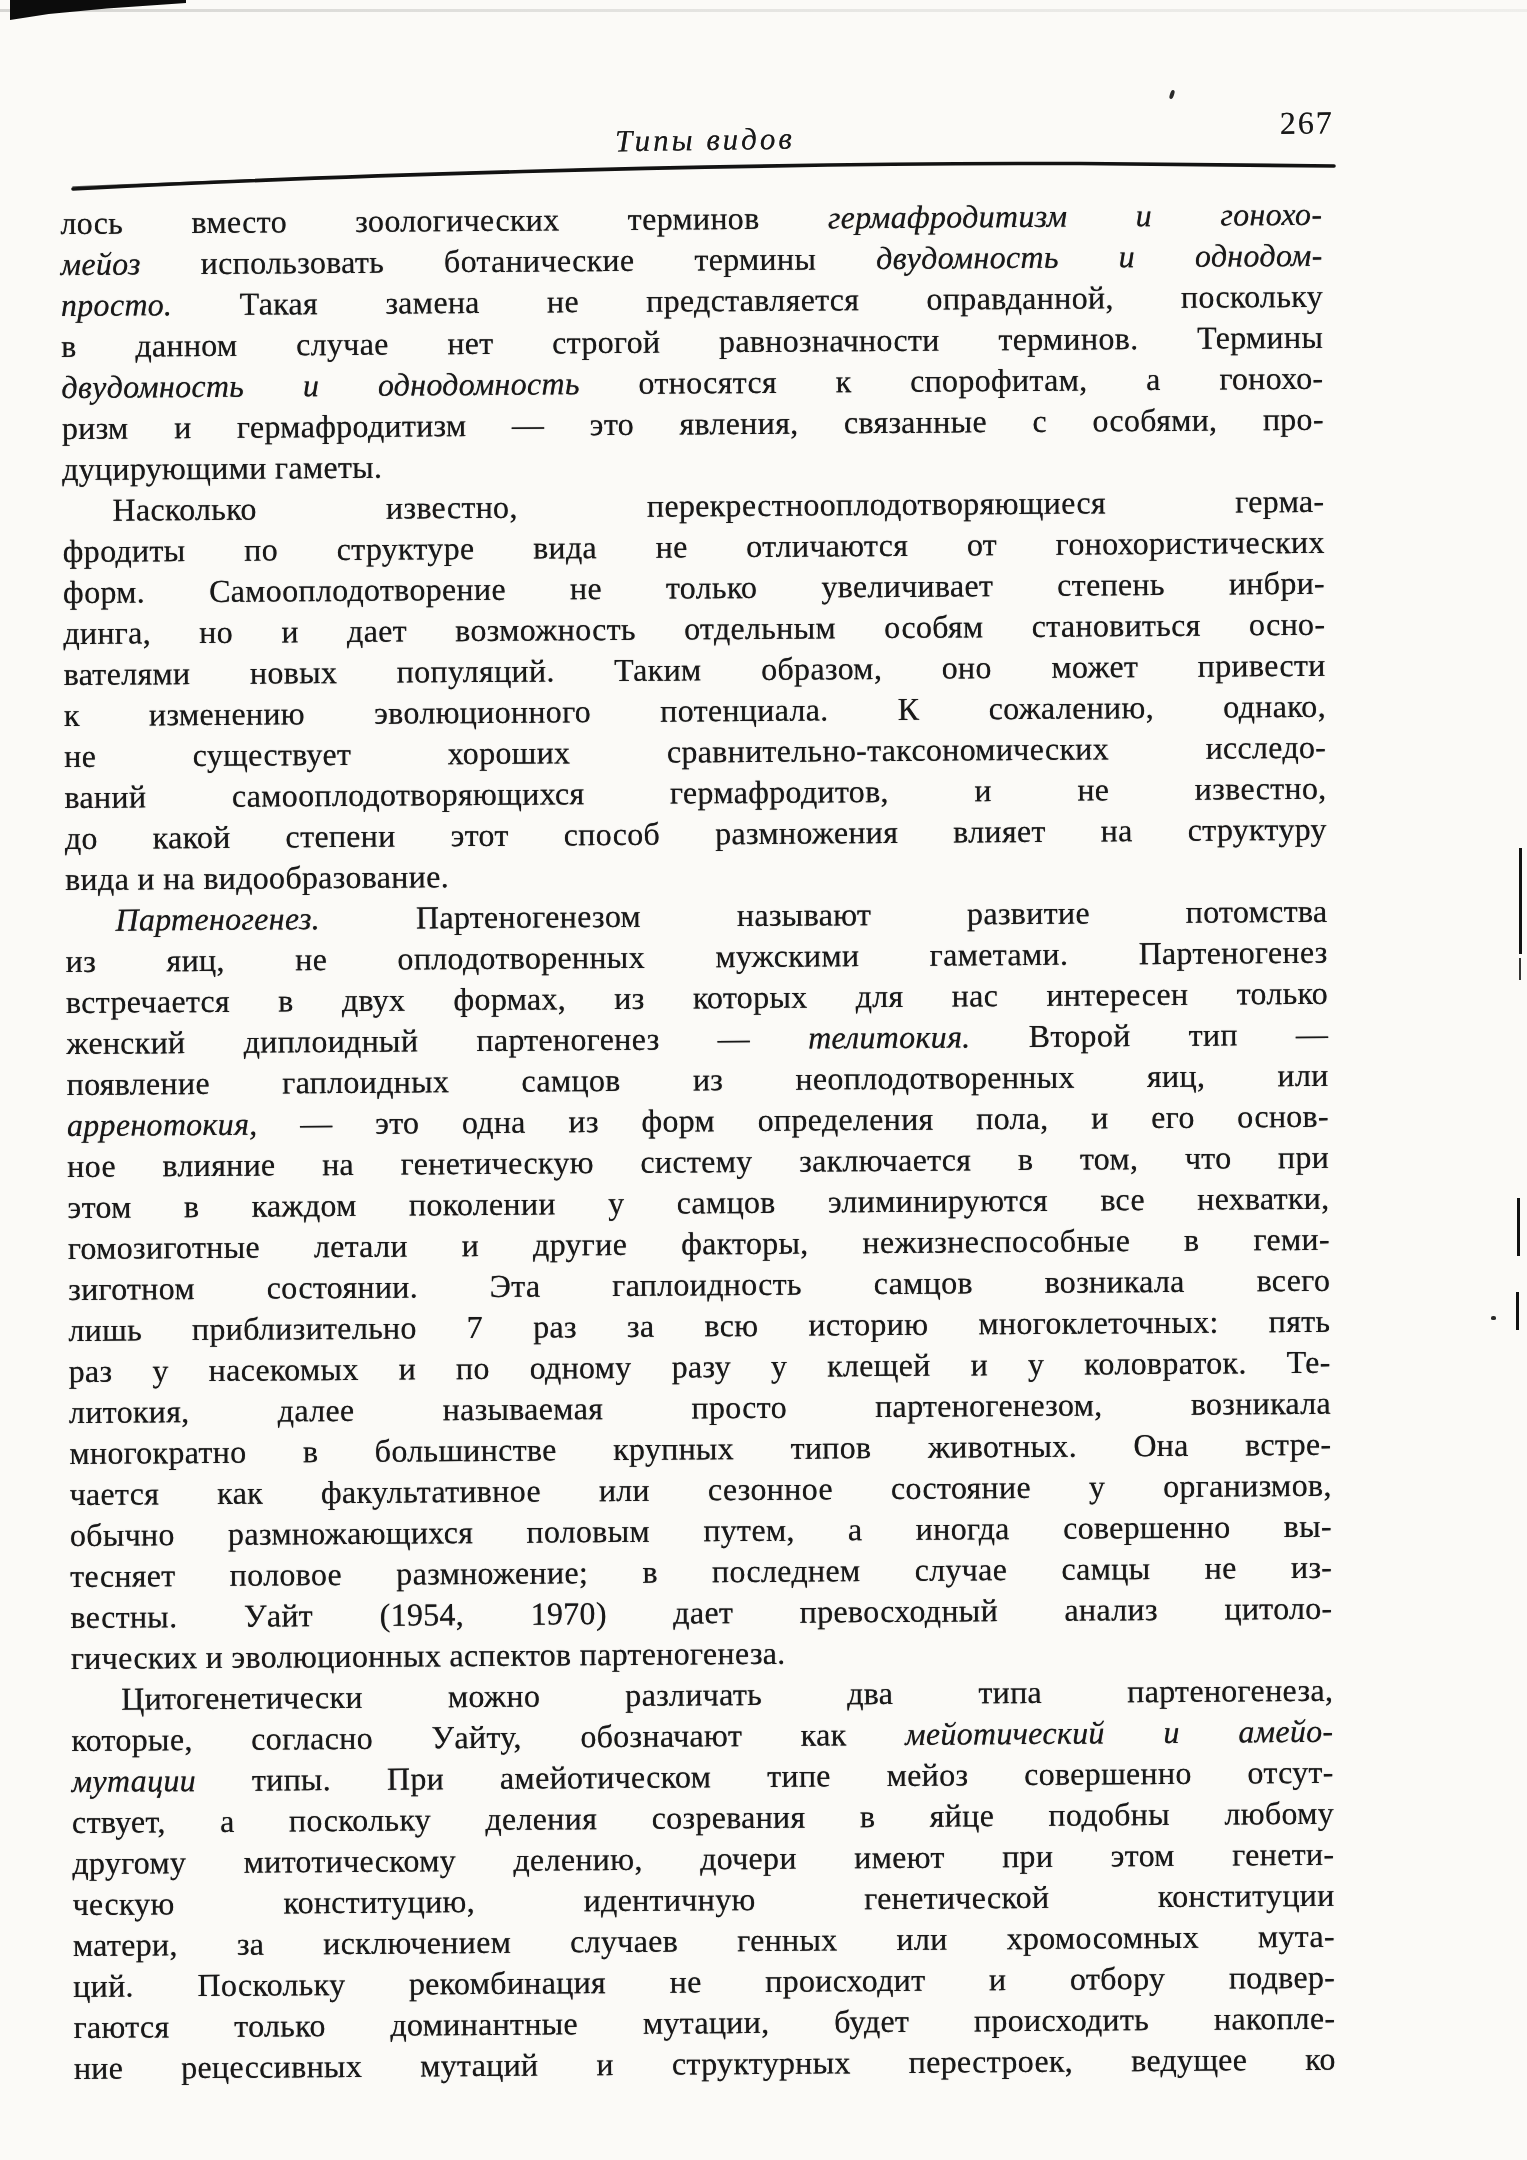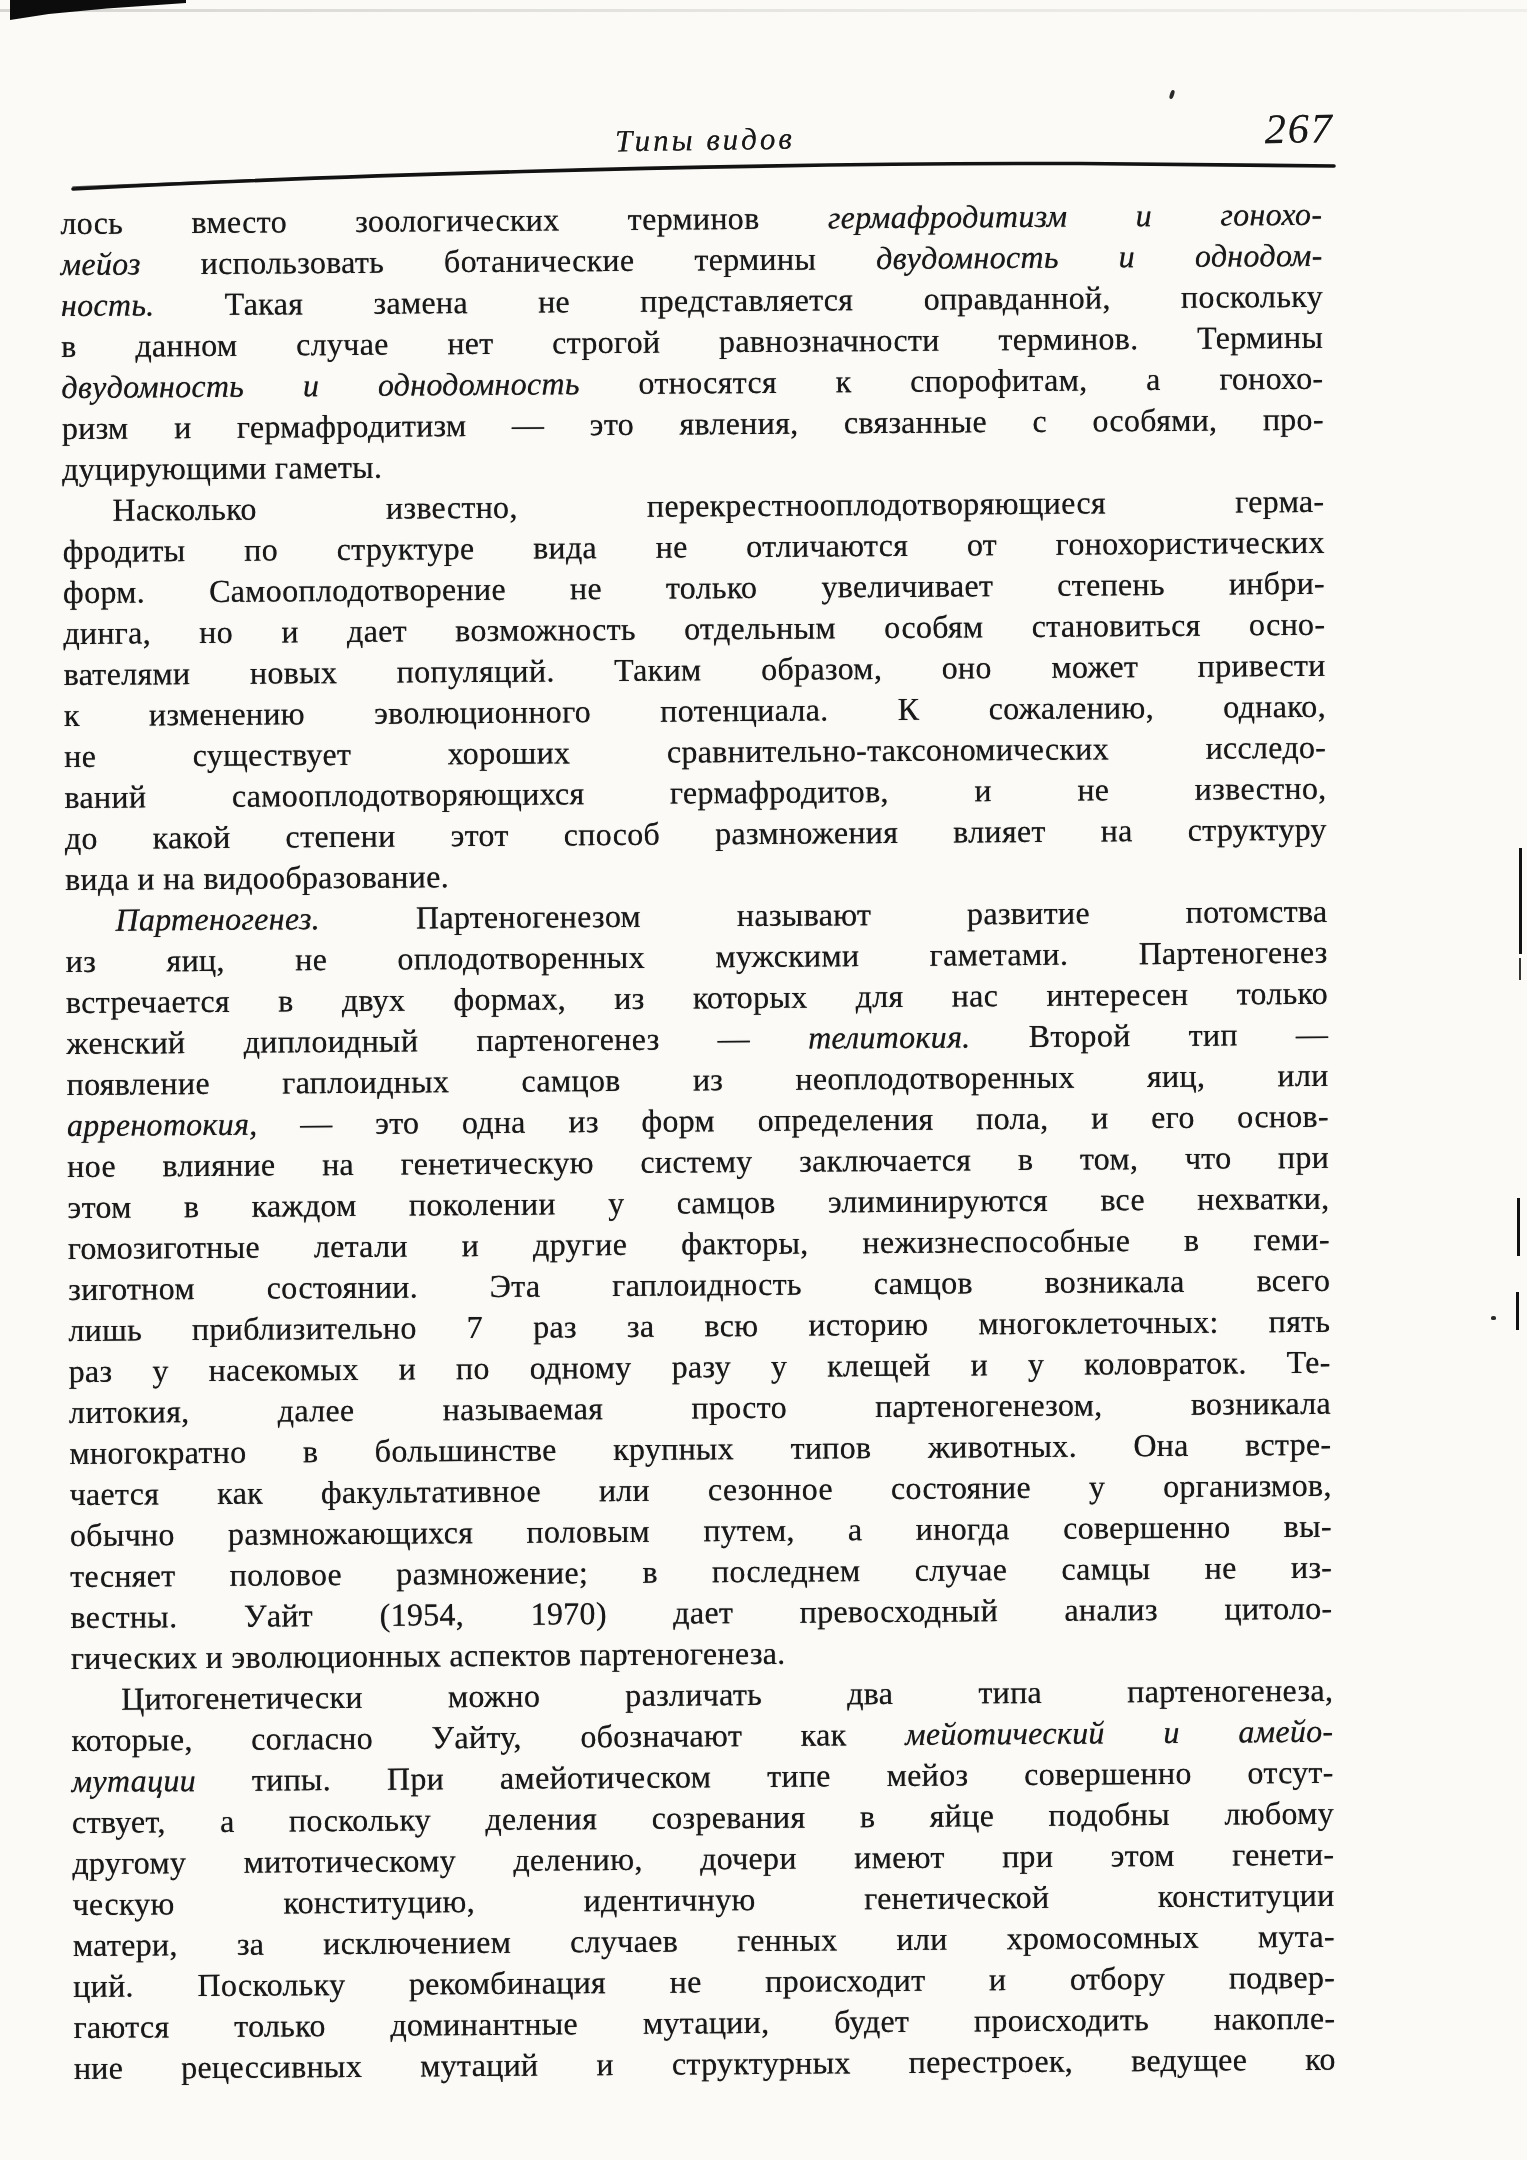--- a/index.html
+++ b/index.html
@@ -33,23 +33,22 @@
     position:absolute;left:74px;top:122px;width:1262px;height:46px;
     transform:rotate(-0.9deg);transform-origin:50% 50%;
   }
   .running-title{
     display:block;text-align:center;
     font-style:italic;font-size:31px;letter-spacing:3px;
     text-shadow:0 0 .6px rgba(20,20,20,.75);
   }
   .page-number{
     position:absolute;right:2px;top:-8px;
-    font-size:42px;letter-spacing:2px;
+    font-size:32px;letter-spacing:2px;
     text-shadow:0 0 .6px rgba(20,20,20,.75);
-    font-style:italic;
   }
   .rule{position:absolute;left:70px;top:158px;width:1268px;height:40px;}
   .text-block{
     position:absolute;left:74px;top:203px;width:1262px;
     transform:rotate(-0.42deg);transform-origin:0 100%;
     text-shadow:0 0 .7px rgba(22,22,22,.8);
   }
   .line{
     height:41px;line-height:41px;font-size:32px;letter-spacing:.3px;
     text-align:justify;text-align-last:justify;
@@ -82,21 +81,21 @@
   </div>
 
   <svg class="rule" viewBox="0 0 1268 40" preserveAspectRatio="none">
     <path d="M3,31 C230,19 640,5 1010,5.5 C1110,5.8 1200,7 1264,8" fill="none" stroke="#131313" stroke-width="3.6" stroke-linecap="round"></path>
     <path d="M3,29 C180,22 420,13 620,9" fill="none" stroke="#131313" stroke-width="1.6" stroke-linecap="round" opacity=".7"></path>
   </svg>
 
   <div class="text-block">
       <div class="line"><span>лось вместо зоологических терминов </span><i>гермафродитизм и гонохо-</i></div>
       <div class="line"><i>мейоз</i><span> использовать ботанические термины </span><i>двудомность и однодом-</i></div>
-      <div class="line"><i>ность.</i><span> Такая замена не представляется оправданной, поскольку</span></div>
+      <div class="line"><i>просто.</i><span> Такая замена не представляется оправданной, поскольку</span></div>
       <div class="line"><span>в данном случае нет строгой равнозначности терминов. Термины</span></div>
       <div class="line"><i>двудомность и однодомность</i><span> относятся к спорофитам, а гонохо-</span></div>
       <div class="line"><span>ризм и гермафродитизм — это явления, связанные с особями, про-</span></div>
       <div class="line last"><span>дуцирующими гаметы.</span></div>
       <div class="line indent"><span>Насколько известно, перекрестнооплодотворяющиеся герма-</span></div>
       <div class="line"><span>фродиты по структуре вида не отличаются от гонохористических</span></div>
       <div class="line"><span>форм. Самооплодотворение не только увеличивает степень инбри-</span></div>
       <div class="line"><span>динга, но и дает возможность отдельным особям становиться осно-</span></div>
       <div class="line"><span>вателями новых популяций. Таким образом, оно может привести</span></div>
       <div class="line"><span>к изменению эволюционного потенциала. К сожалению, однако,</span></div>

